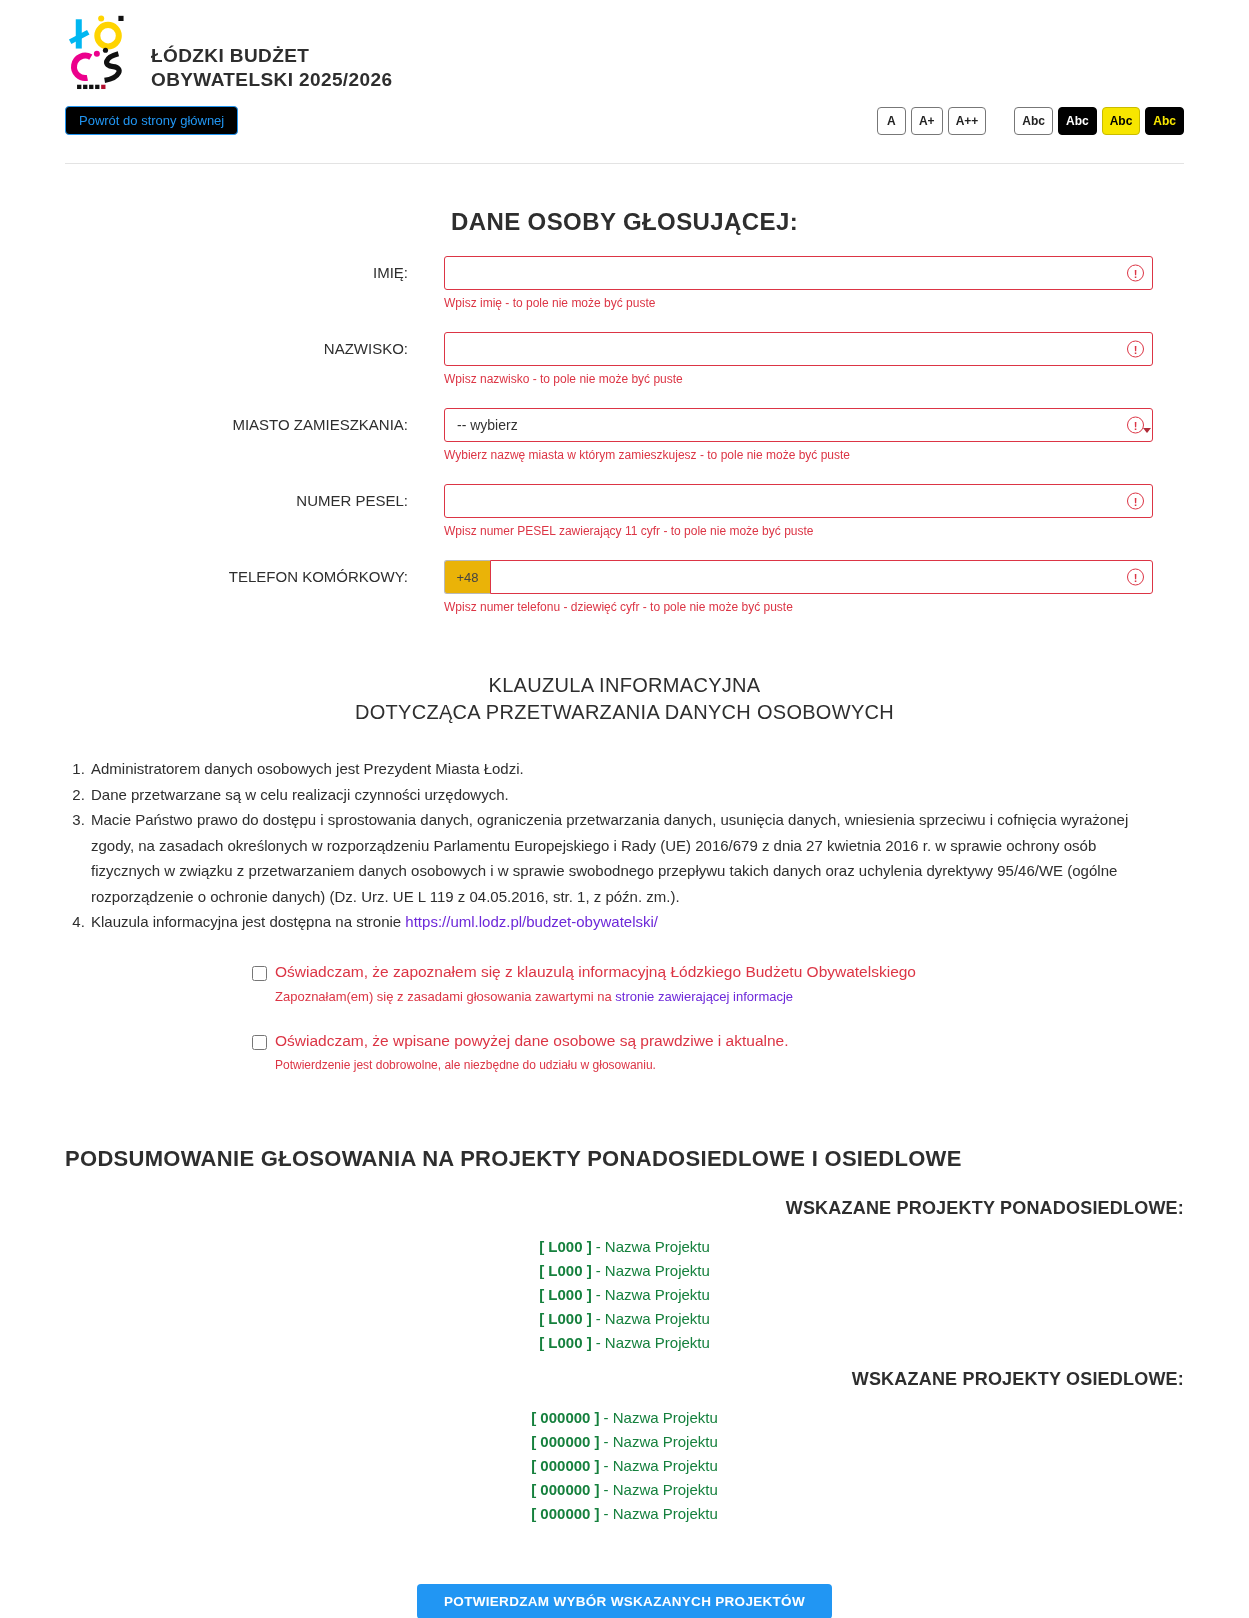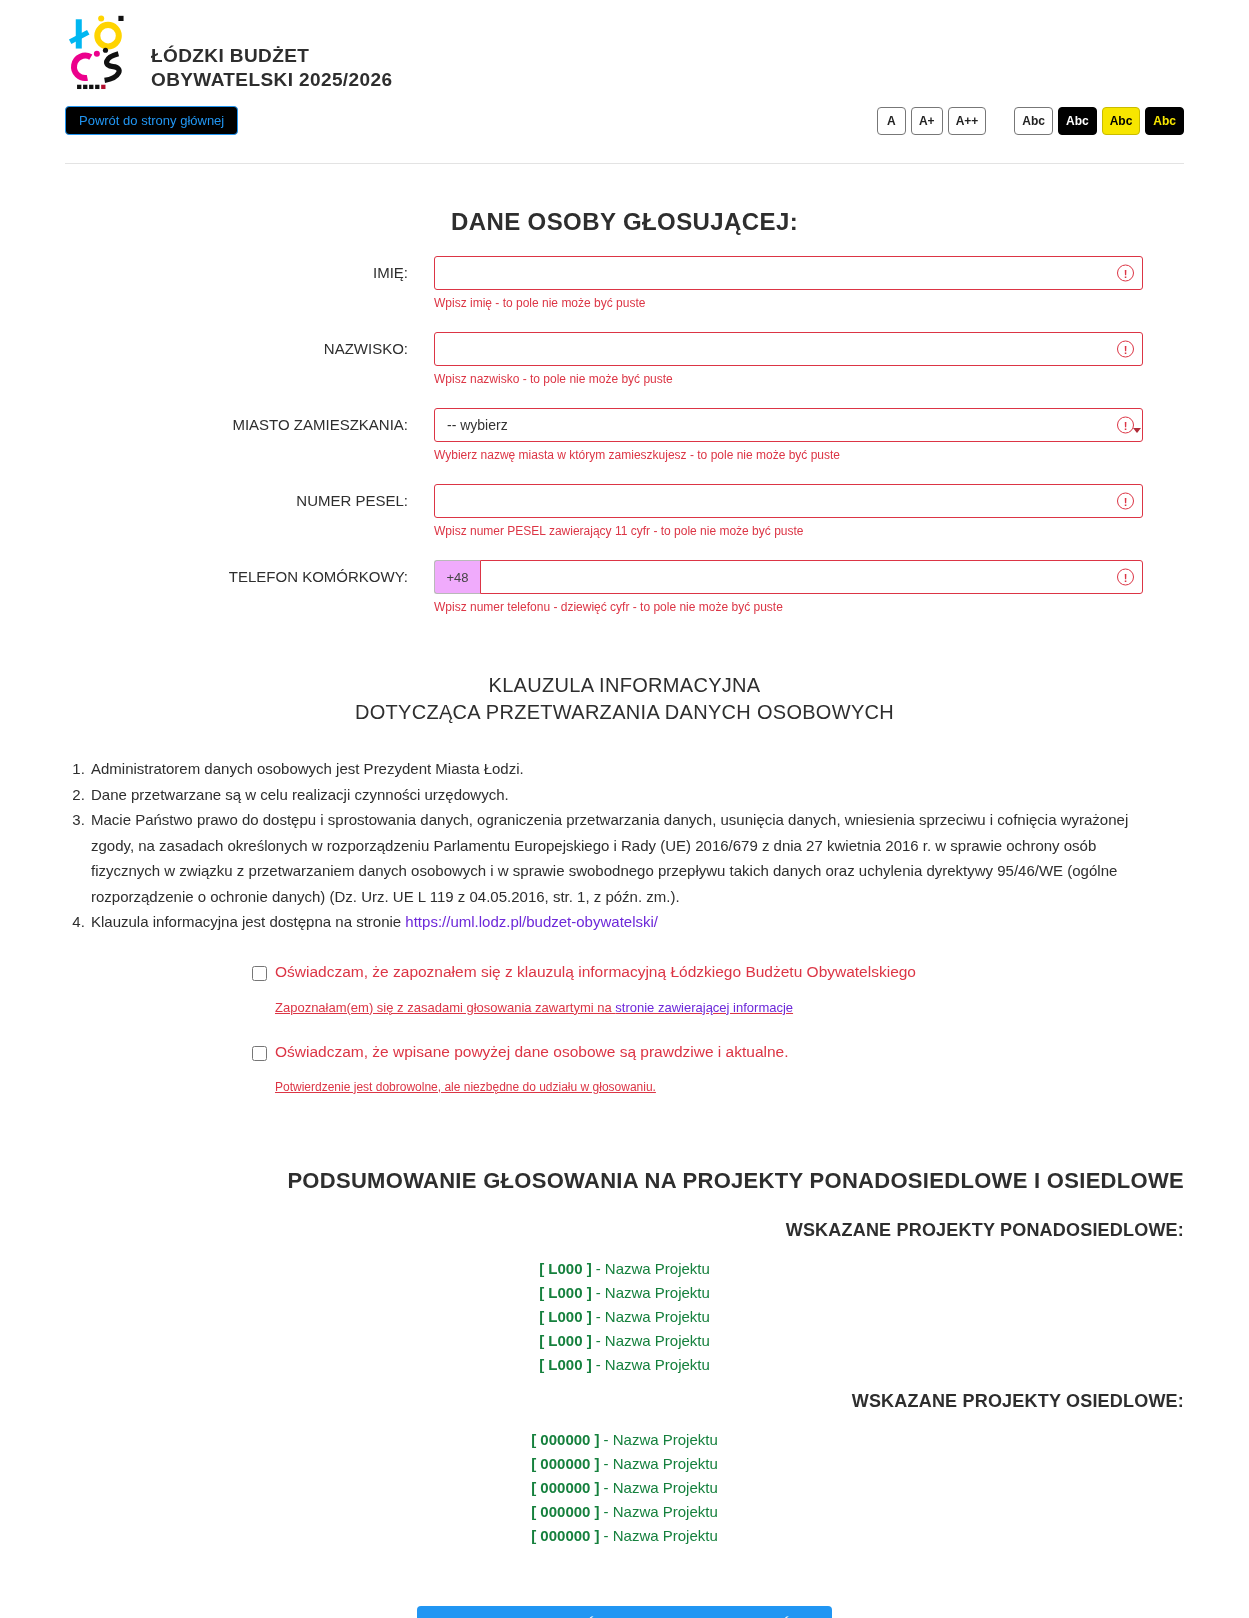--- a/index.html
+++ b/index.html
@@ -16,55 +16,55 @@
   .back-btn { border:1px solid #2196f3; color:#2196f3; background:#000000; border-radius:4px;
               font-size:13px; padding:6px 13px; cursor:pointer; font-family:inherit; }
   .a11y { display:flex; align-items:center; gap:5px; }
   .a11y .gap { width:18px; }
   .a11y button { min-width:29px; height:28px; padding:0 7px; border:1px solid #777; background:#fff;
                  border-radius:4px; font-size:12px; font-weight:bold; color:#222; cursor:pointer; font-family:inherit; }
   .divider { border-bottom:1px solid #e3e3e3; margin-top:28px; }
 
   
   .form-heading { text-align:center; font-size:24px; font-weight:bold; letter-spacing:.4px; color:#2e2e2e; margin:44px 0 20px; }
-  .form-row { display:grid; grid-template-columns:343px 709px; column-gap:26px; margin-bottom:22px; }
+  .form-row { display:grid; grid-template-columns:343px 709px; column-gap:36px; margin-bottom:22px; }
   .field-label { text-align:right; font-size:15px; line-height:34px; color:#2e2e2e; }
   .input-wrap { position:relative; display:flex; }
   .text-input, .select-box { width:100%; height:34px; border:1px solid #dc3545; border-radius:3px;
               background:#fff; font-size:14px; font-family:inherit; color:#333; padding:0 34px 0 12px; outline:none; }
   .select-box { display:flex; align-items:center; cursor:pointer; }
   .err-icon { position:absolute; right:9px; top:50%; transform:translateY(-50%); width:17px; height:17px;
               border:1.5px solid #dc3545; border-radius:50%; color:#dc3545; font-size:11px; font-weight:bold;
               display:flex; align-items:center; justify-content:center; background:#fff; }
   .sel-caret { position:absolute; right:2px; top:60%; width:0; height:0; border-left:4px solid transparent;
                border-right:4px solid transparent; border-top:5px solid #b02a37; }
   .error-text { color:#dc3545; font-size:12px; margin-top:6px; }
-  .tel-prefix { width:46px; height:34px; background:#f0abfc; border:1px solid #b9b9b9; border-right:none;
+  .tel-prefix { width:46px; height:34px; background:#eab308; border:1px solid #b9b9b9; border-right:none;
                 border-radius:3px 0 0 3px; display:flex; align-items:center; justify-content:center;
                 font-size:13px; color:#444; flex:0 0 auto; }
   .tel-input-wrap { position:relative; flex:1; }
   .tel-input-wrap .text-input { border-radius:0 3px 3px 0; }
 
   
   .clause { margin-top:58px; }
   .clause-heading { text-align:center; font-size:20px; line-height:27px; color:#2e2e2e; letter-spacing:.3px; }
   .clause-list { margin:30px 0 0 4px; padding-left:20px; font-size:15px; line-height:25.5px; color:#2e2e2e; max-width:1100px; }
   .clause-list li { padding-left:2px; }
   a.link { color:#6d28d9; text-decoration:none; }
 
   
   .consent { margin:28px 0 0 187px; }
   .consent-main { display:flex; align-items:flex-start; gap:8px; }
   .consent-main input[type=checkbox] { width:15px; height:15px; margin-top:3px; cursor:pointer; }
   .consent-label { color:#dc3545; font-size:15.5px; cursor:pointer; }
-  .consent-sub { margin:19px 0 0 23px; font-size:13px; color:#dc3545;text-decoration:underline; }
+  .consent-sub { margin:8px 0 0 23px; font-size:13px; color:#dc3545; }
   .consent-sub.small { font-size:12px; }
 
   
-  .summary-heading { text-align:right; font-size:22px; letter-spacing:.3px; color:#2e2e2e; margin-top:74px; }
+  .summary-heading { text-align:left; font-size:22px; letter-spacing:.3px; color:#2e2e2e; margin-top:74px; }
   .summary-sub { text-align:right; font-size:18px; font-weight:bold; color:#2e2e2e; margin-top:26px; letter-spacing:.2px; }
   .proj-list { margin-top:16px; text-align:center; font-size:15px; line-height:24px; color:#15803d; }
   .proj-list .code { font-weight:bold; }
   .proj-list .name { margin-left:4px; }
   .summary-sub.second { margin-top:14px; }
 
   .submit-btn { display:block; margin:58px auto 0; background:#2196f3; color:#fff; border:none; border-radius:4px;
                 font-size:13.5px; font-weight:bold; letter-spacing:.3px; padding:10px 27px; cursor:pointer; font-family:inherit; }
 </style>
 </head>

